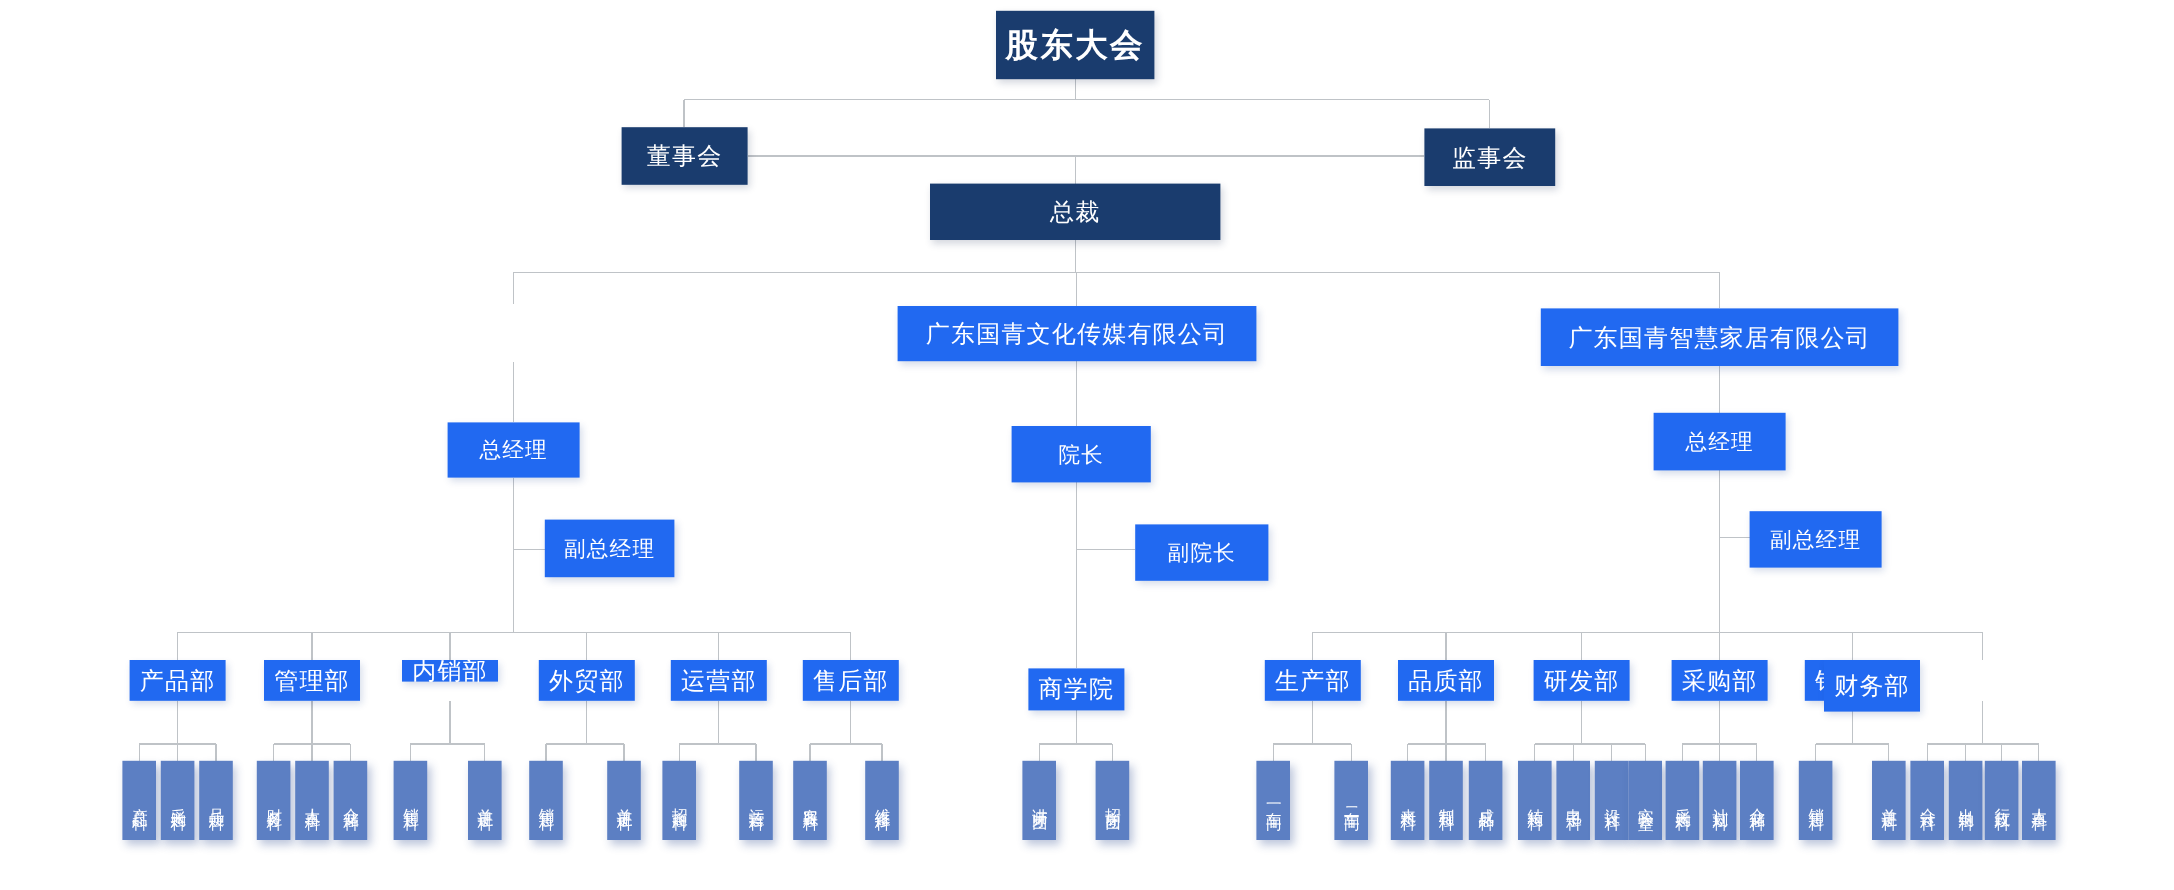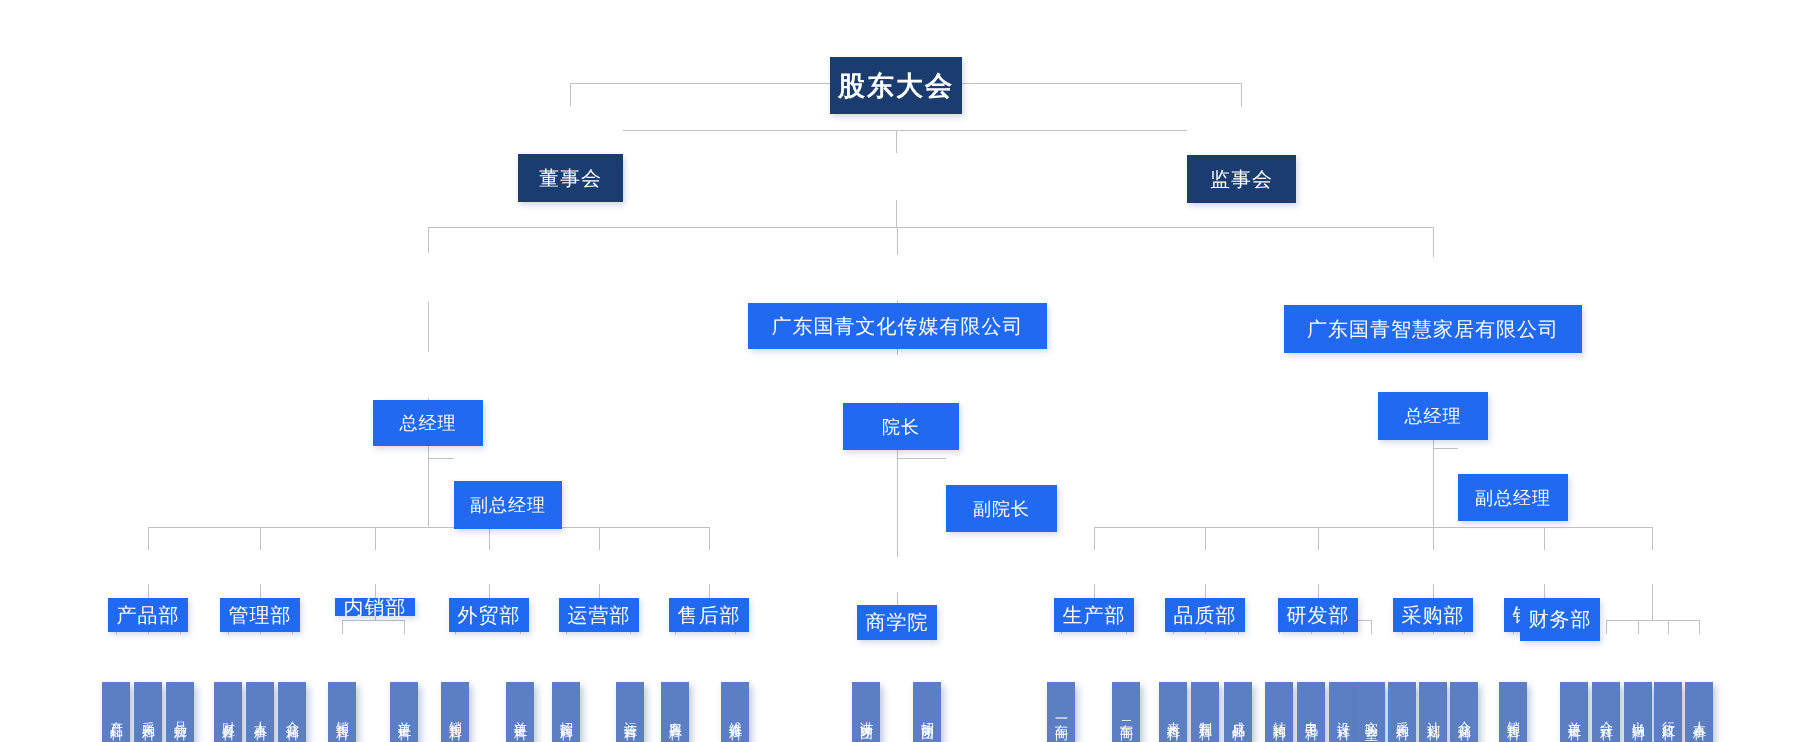--- a/index.html
+++ b/index.html
@@ -3,21 +3,21 @@
 <meta charset="utf-8">
 <style>
   html,body{margin:0;padding:0;background:#ffffff;}
   .canvas{
     position:relative;width:1812px;height:742px;background:#ffffff;overflow:hidden;
     font-family:"Liberation Sans","DejaVu Sans",sans-serif;
   }
   .wires{position:absolute;left:0;top:0;width:1812px;height:742px;}
   .node{
     position:absolute;display:flex;align-items:center;justify-content:center;
-    color:#ffffff;text-align:right;box-sizing:border-box;white-space:nowrap;margin-top:48px;
+    color:#ffffff;text-align:right;box-sizing:border-box;white-space:nowrap;
   }
   .n-navy{background:#1a3c6e;box-shadow:2px 3px 6px rgba(20,40,80,.18);}
   .n-title{font-size:27px;font-weight:bold;letter-spacing:2px;}
   .n-mid{font-size:20px;letter-spacing:1px;}
   .n-blue{background:#2169f1;box-shadow:2px 3px 6px rgba(20,60,140,.18);}
   .n-sub{font-size:20px;letter-spacing:1px;}
   .n-mgr{font-size:18px;letter-spacing:1px;}
   .n-dept{background:#2169f1;font-size:20px;letter-spacing:1px;box-shadow:2px 3px 6px rgba(20,60,140,.18);}
   .n-sect{
     background:#5c7fc3;font-size:13px;box-shadow:3px 4px 7px rgba(40,70,140,.30);
@@ -64,20 +64,21 @@
       <path d="M1544,584 V620 M1513,620 H1574 M1513,620 V634 M1574,620 V634"></path>
       <path d="M1652,584 V620 M1606,620 H1699 M1606,620 V634 M1638,620 V634 M1668,620 V634 M1699,620 V634"></path>
     </g>
   </svg>
 
   <div class="node n-navy n-title" style="left:830px;top:9px;width:132px;height:57px">股东大会</div>
 
   <div class="node n-navy n-mid" style="left:518px;top:106px;width:105px;height:48px">董事会</div>
   <div class="node n-navy n-mid" style="left:1187px;top:107px;width:109px;height:48px">监事会</div>
 
+  <div class="node n-navy n-mid" style="left:775px;top:153px;width:242px;height:47px">总裁</div>
 
   <div class="node n-blue n-sub" style="left:748px;top:255px;width:299px;height:46px">广东国青文化传媒有限公司</div>
   <div class="node n-blue n-sub" style="left:1284px;top:257px;width:298px;height:48px">广东国青智慧家居有限公司</div>
 
   <div class="node n-blue n-mgr" style="left:373px;top:352px;width:110px;height:46px">总经理</div>
   <div class="node n-blue n-mgr" style="left:454px;top:433px;width:108px;height:48px">副总经理</div>
   <div class="node n-blue n-mgr" style="left:843px;top:355px;width:116px;height:47px">院长</div>
   <div class="node n-blue n-mgr" style="left:946px;top:437px;width:111px;height:47px">副院长</div>
   <div class="node n-blue n-mgr" style="left:1378px;top:344px;width:110px;height:48px">总经理</div>
   <div class="node n-blue n-mgr" style="left:1458px;top:426px;width:110px;height:47px">副总经理</div>

